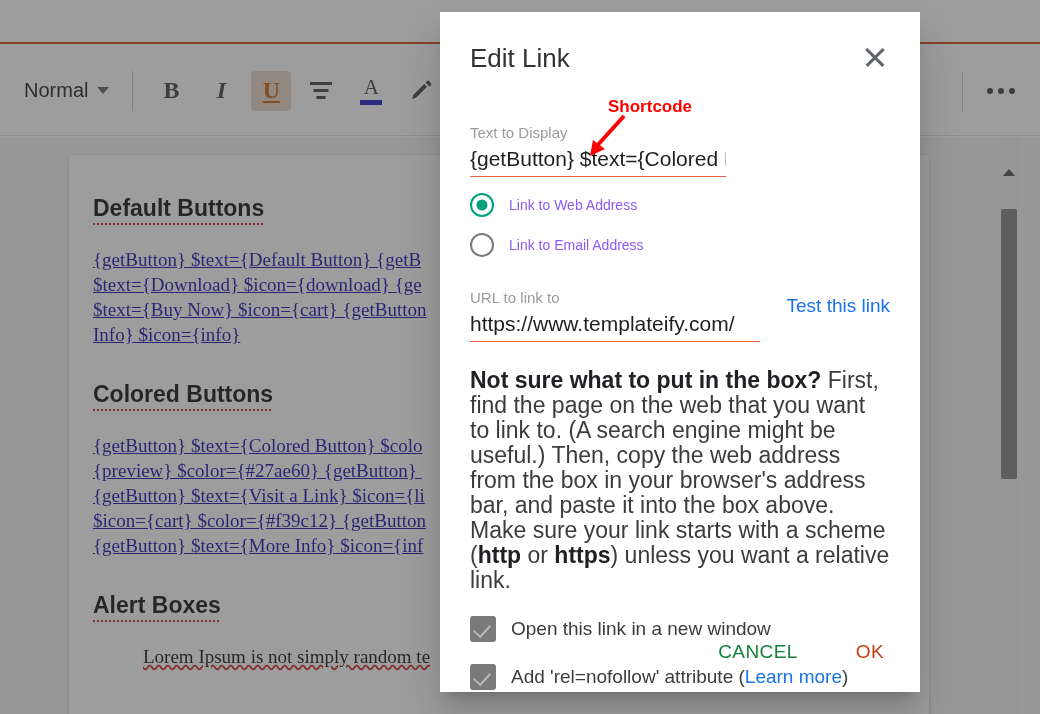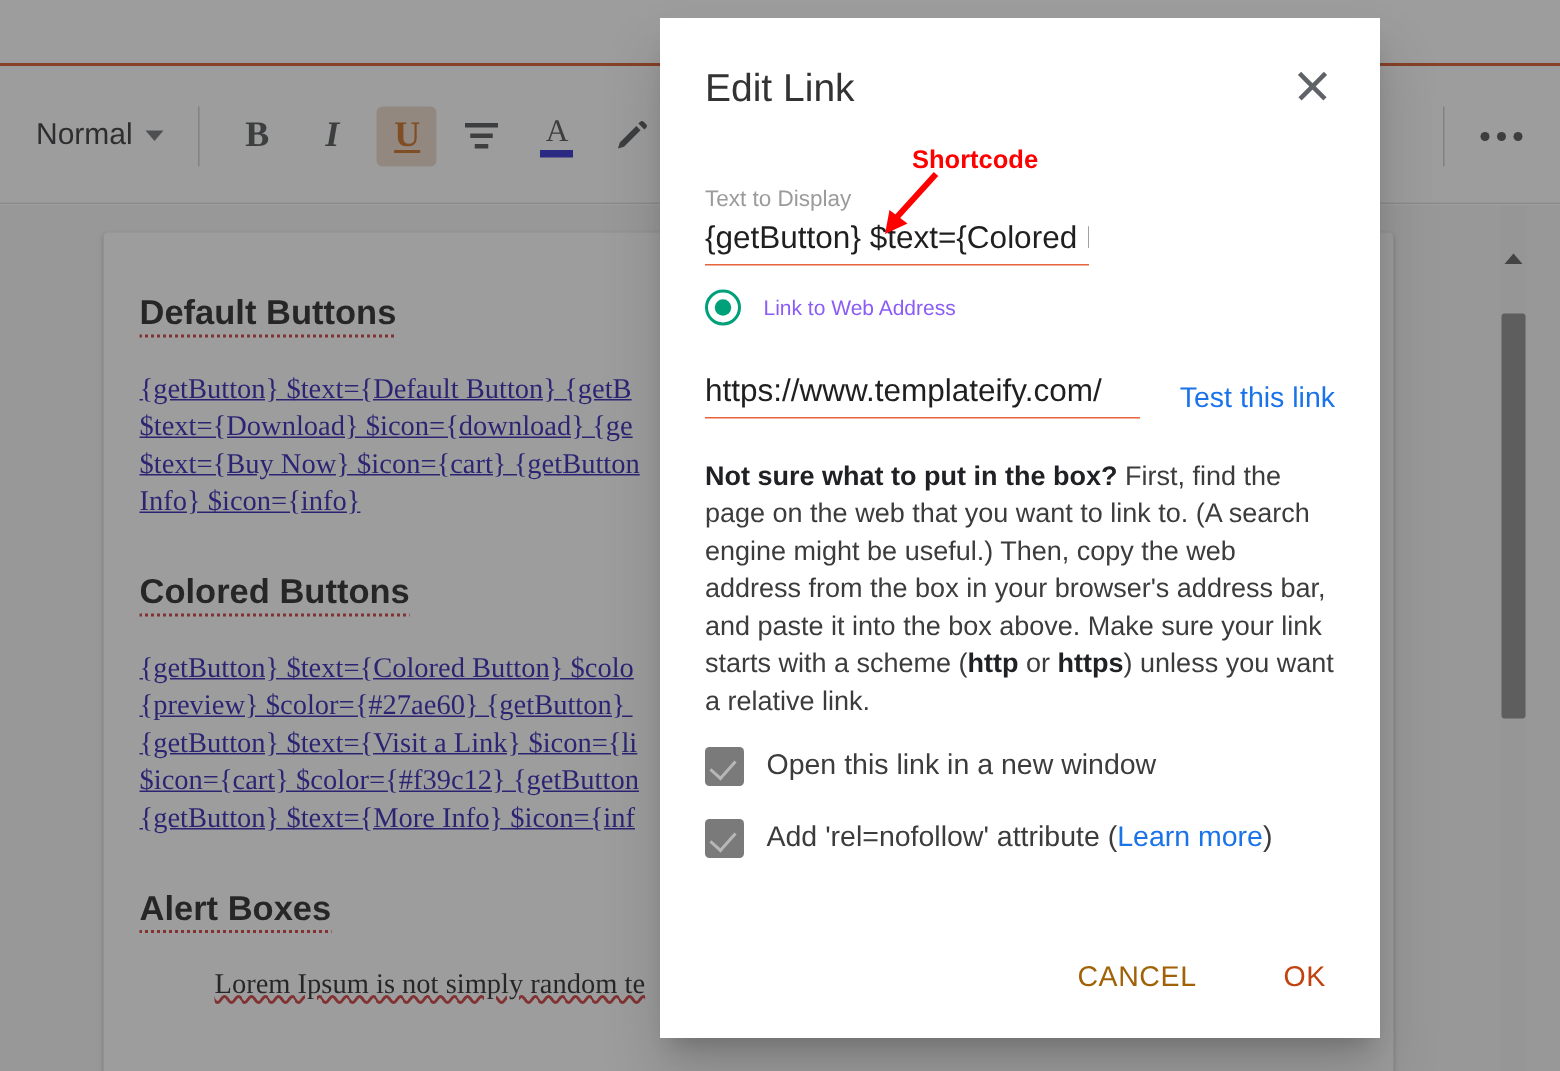--- a/index.html
+++ b/index.html
@@ -288,21 +288,21 @@
   #test-this-link {
     position: absolute;
     right: 0; top: 6px;
     font-size: 19px;
     color: #1a73e8;
     cursor: pointer;
   }
 
   #help-text {
     margin-top: 26px;
-    font-size: 18px;
+    font-size: 23px;
     line-height: 25px;
     color: #3c3c3c;
   }
   #help-text b { font-weight: bold; color: #202124; }
 
   .check-row {
     display: flex;
     align-items: center;
     gap: 15px;
     margin-top: 22px;
@@ -328,21 +328,21 @@
 
   #dialog-actions {
     position: absolute;
     right: 30px; bottom: 28px;
     display: flex;
     align-items: center;
     gap: 46px;
   }
   #cancel-btn {
     font-size: 19px;
-    color: #a16207;
+    color: #15803d;
     letter-spacing: 0.4px;
     cursor: pointer;
     background: none; border: 0;
     font-family: "Liberation Sans", sans-serif;
   }
   #ok-btn {
     font-size: 19px;
     color: #c2410c;
     letter-spacing: 0.4px;
     cursor: pointer;
@@ -470,22 +470,27 @@
 
   <div>
     <div class="field-label">Text to Display</div>
     <input id="text-to-display-input" class="field-input" type="text" value="{getButton} $text={Colored B" style="">
   </div>
 
   <div class="radio-row">
     <span class="radio checked"></span>
     <span class="radio-label">Link to Web Address</span>
   </div>
+  <div class="radio-row">
+    <span class="radio"></span>
+    <span class="radio-label">Link to Email Address</span>
+  </div>
 
   <div id="url-block">
+    <div class="field-label">URL to link to</div>
     <input id="url-input" class="field-input" type="text" value="https://www.templateify.com/" style="">
     <span id="test-this-link">Test this link</span>
   </div>
 
   <p id="help-text"><b>Not sure what to put in the box?</b><span> First, find the page on the web that you want to link to. (A search engine might be useful.) Then, copy the web address from the box in your browser's address bar, and paste it into the box above. Make sure your link starts with a scheme (</span><b>http</b><span> or </span><b>https</b><span>) unless you want a relative link.</span></p>
 
   <div class="check-row" style="margin-top:12px">
     <span class="checkbox"></span>
     <span class="check-label">Open this link in a new window</span>
   </div>

